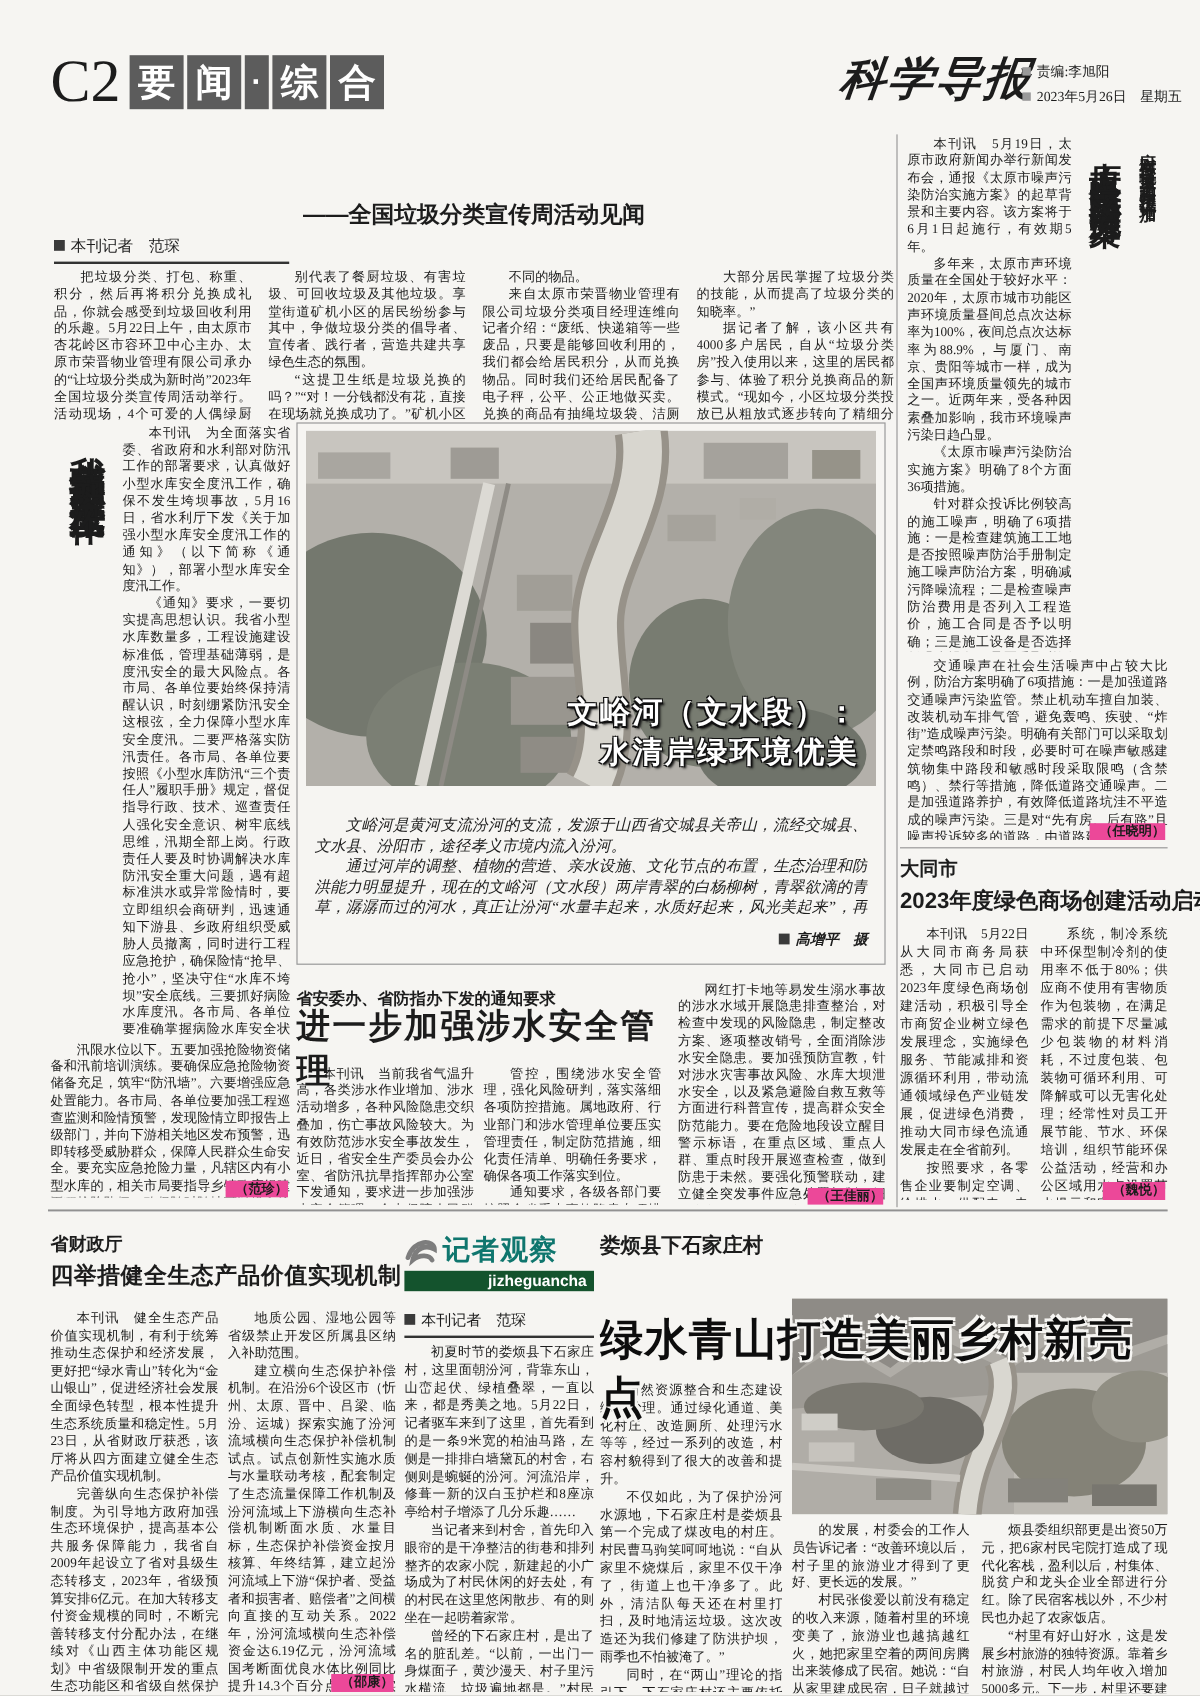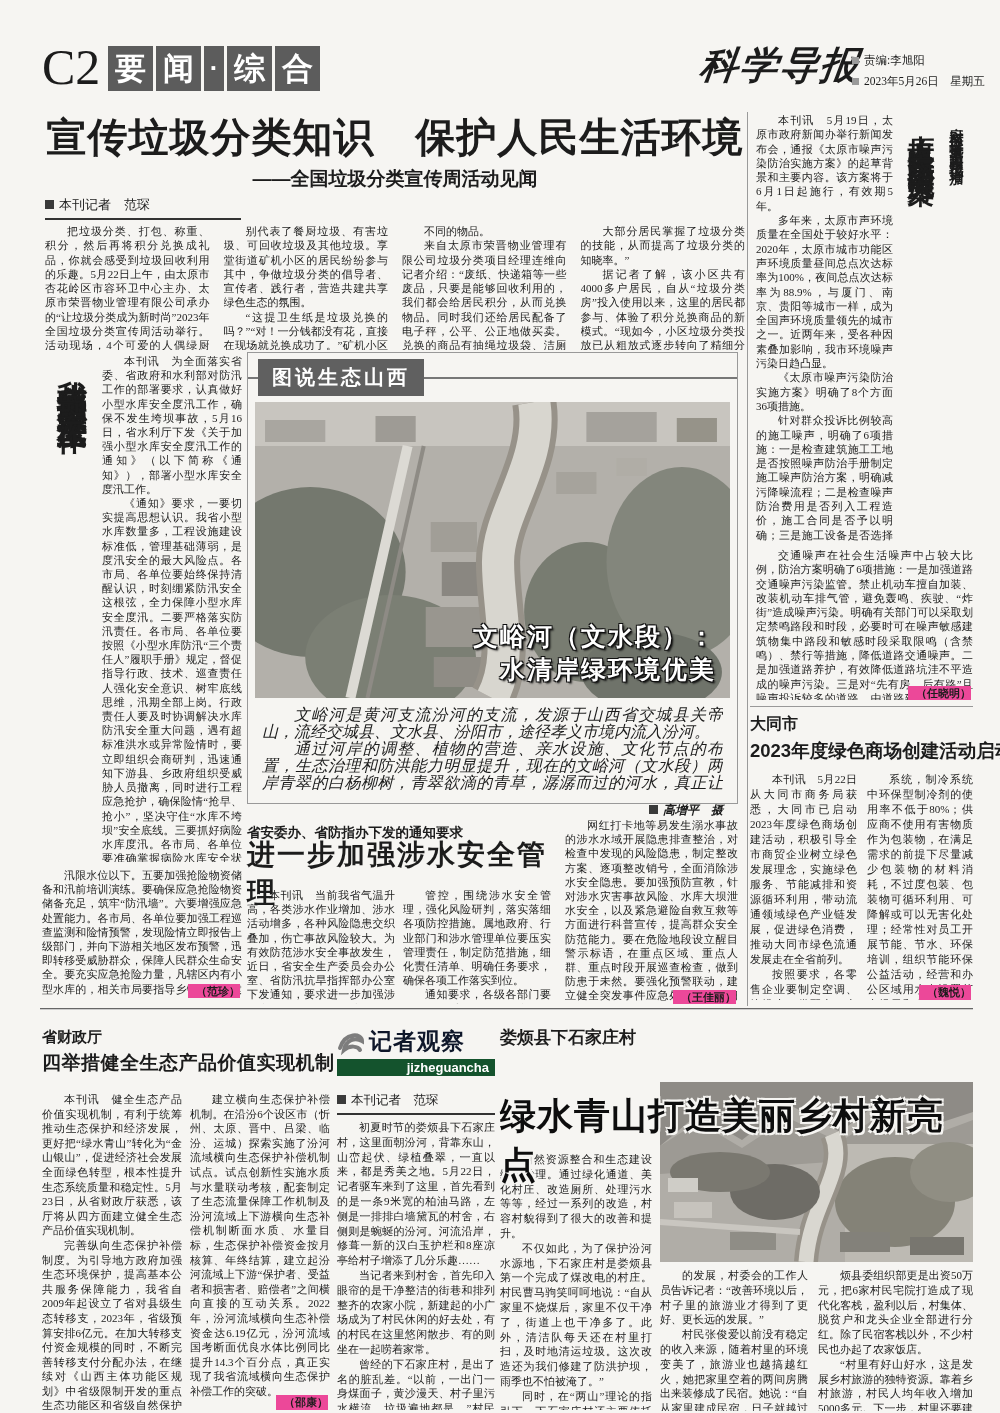--- a/index.html
+++ b/index.html
@@ -41,21 +41,21 @@
   .pl-line{height:2px;background:#777;}
   .pl-line.s{width:10px;}
   .pl-line.l{flex:1;}
   .plabel{background:#606060;color:#fff;font:700 20px "Liberation Sans",sans-serif;
           padding:5px 14px;letter-spacing:3px;}
   .photo1{position:relative;margin:6px 7px 0;height:296px;}
   .photo1 svg,.photo2 svg{display:block;width:100%;height:100%;}
   .overlay{position:absolute;right:14px;bottom:12px;text-align:right;color:#fff;line-height:1.5;
            font:700 25px "Liberation Sans",sans-serif;letter-spacing:2px;
            text-shadow:-1px -1px 0 #111,1px -1px 0 #111,-1px 1px 0 #111,1px 1px 0 #111,2px 2px 2px #111;}
-  .pcaption{margin:8px 14px 0;font-style:italic;font-size:16px;line-height:17px;
+  .pcaption{margin:24px 14px 0;font-style:italic;font-size:13px;line-height:17px;
             text-align:justify;height:84px;overflow:hidden;font-family:Liberation Serif, serif;}
   .pcaption p{margin:0;text-indent:2em;}
   .pcredit{text-align:right;margin:12px 14px;font-style:italic;font-size:12px;font-weight:700;}
   
   .ws-kicker{left:247px;top:824px;font:700 13.5px "Liberation Sans",sans-serif;text-align:right;}
   .ws-headline{left:247px;top:836px;width:312px;font:900 28px "Liberation Sans",sans-serif;letter-spacing:2px;}
   .ws-a{left:247px;top:888px;width:148px;height:116px;font-size:11px;line-height:14.2px;}
   .ws-b{left:403px;top:888px;width:148px;height:116px;font-size:11px;line-height:14.2px;}
   .ws-c{left:565px;top:818px;width:173px;height:186px;font-size:11px;line-height:14.2px;}
   
@@ -75,21 +75,21 @@
   .dt-b{left:867px;top:772px;width:106px;height:228px;font-size:11px;line-height:15px;}
   .hrule-full{left:40px;top:1008px;width:933px;height:0;border-top:1px solid #666;border-bottom:1px solid #ccc;}
   
   .fin-kicker{left:42px;top:1028px;font:700 15px "Liberation Sans",sans-serif;}
   .fin-headline{left:42px;top:1050px;font:900 19px "Liberation Sans",sans-serif;white-space:nowrap;letter-spacing:0.5px;}
   .fin-a{left:42px;top:1092px;width:140px;height:318px;font-size:11px;line-height:14.6px;}
   .fin-b{left:190px;top:1092px;width:140px;height:318px;font-size:11px;line-height:14.6px;}
   
   .obs-logo{left:337px;top:1026px;width:158px;height:56px;}
   .obs-logo-top{display:flex;align-items:flex-end;gap:4px;}
-  .obs-title{font:900 23px "Liberation Sans",sans-serif;color:#0f172a;letter-spacing:1px;}
+  .obs-title{font:900 23px "Liberation Sans",sans-serif;color:#0f766e;letter-spacing:1px;}
   .obs-sub-bar{background:#14532d;color:#fff;font:700 13px "Liberation Sans",sans-serif;
                text-align:right;padding:1px 6px;margin-top:2px;}
   .obs-byline{left:337px;top:1092px;width:158px;font-size:12.5px;border-bottom:2px solid #333;padding-bottom:4px;}
   .obs-c1{left:337px;top:1120px;width:158px;height:290px;font-size:11px;line-height:14.8px;}
   .obs-kicker{left:500px;top:1026px;font:700 17px "Liberation Sans",sans-serif;}
   .obs-headline{left:500px;top:1044px;width:478px;font:900 36px "Liberation Sans",sans-serif;
                 letter-spacing:1px;color:#0d0d0d;z-index:3;
                 text-shadow:-2px -2px 0 #f6f5f2,2px -2px 0 #f6f5f2,-2px 2px 0 #f6f5f2,2px 2px 0 #f6f5f2;margin-top:48px;}
   .photo2{left:660px;top:1082px;width:313px;height:180px;z-index:1;}
   .obs-c2{left:500px;top:1152px;width:152px;height:258px;font-size:11px;line-height:14.8px;}
@@ -108,21 +108,20 @@
     <span class="secbox dot">·</span>
     <span class="secbox">综</span>
     <span class="secbox">合</span>
   </div>
   <div class="abs masthead">科学导报</div>
   <div class="abs hdrinfo">
     <div><span class="sq"></span><span>责编:李旭阳</span></div>
     <div><span class="sq"></span><span>2023年5月26日　星期五</span></div>
   </div>
 
-  <div class="abs lead-headline">宣传垃圾分类知识　保护人民生活环境</div>
   <div class="abs lead-subtitle">——全国垃圾分类宣传周活动见闻</div>
   <div class="abs lead-byline"><span class="sq2"></span><span>本刊记者　范琛</span></div>
   <div class="abs lead-cols">
     <div class="tcol">
         <p>把垃圾分类、打包、称重、积分，然后再将积分兑换成礼品，你就会感受到垃圾回收利用的乐趣。5月22日上午，由太原市杏花岭区市容环卫中心主办、太原市荣晋物业管理有限公司承办的“让垃圾分类成为新时尚”2023年全国垃圾分类宣传周活动举行。活动现场，4个可爱的人偶绿厨厨、红薇薇、蓝可可、灰其其垃圾桶呆萌可爱、识别度高，吸引了大家的目光，它们分</p>
       </div>
     <div class="tcol">
         <p>别代表了餐厨垃圾、有害垃圾、可回收垃圾及其他垃圾。享堂街道矿机小区的居民纷纷参与其中，争做垃圾分类的倡导者、宣传者、践行者，营造共建共享绿色生态的氛围。</p>
         <p>“这提卫生纸是垃圾兑换的吗？”“对！一分钱都没有花，直接在现场就兑换成功了。”矿机小区居民的刘女士笑呵呵地说着。在活动现场，记者看到，一公斤报纸能积1分，三公斤纸板能积3分，五公斤泡沫可以积5分……不同种类的垃圾可以换取</p>
       </div>
@@ -142,25 +141,20 @@
       <p>《通知》要求，一要切实提高思想认识。我省小型水库数量多，工程设施建设标准低，管理基础薄弱，是度汛安全的最大风险点。各市局、各单位要始终保持清醒认识，时刻绷紧防汛安全这根弦，全力保障小型水库安全度汛。二要严格落实防汛责任。各市局、各单位要按照《小型水库防汛“三个责任人”履职手册》规定，督促指导行政、技术、巡查责任人强化安全意识、树牢底线思维，汛期全部上岗。行政责任人要及时协调解决水库防汛安全重大问题，遇有超标准洪水或异常险情时，要立即组织会商研判，迅速通知下游县、乡政府组织受威胁人员撤离，同时进行工程应急抢护，确保险情“抢早、抢小”，坚决守住“水库不垮坝”安全底线。三要抓好病险水库度汛。各市局、各单位要准确掌握病险水库安全状况，已列入“十四五”除险加固规划的32座病险小型水库汛前未完成除险加固的、每年安全鉴定认定存在病险的小型水库汛前未消除安全隐患的、检查发现有较大安全隐患汛前未整改消除的、大坝下游2公里内有村庄和居住人口的，以上情况汛期一律空库运行。四要强化水库安全管理。各市局、各单位要抓紧汛前有利时机，组织开展安全隐患排查，落实整改措施，压实整改责任，确保整改效果。入汛后严格执行汛期控制运用计划，一旦出现拦洪蓄水超汛限水位，须尽快将库水位降至</p>
     </div>
   <div class="col res-wide">
     <div>
         <p>汛限水位以下。五要加强抢险物资储备和汛前培训演练。要确保应急抢险物资储备充足，筑牢“防汛墙”。六要增强应急处置能力。各市局、各单位要加强工程巡查监测和险情预警，发现险情立即报告上级部门，并向下游相关地区发布预警，迅即转移受威胁群众，保障人民群众生命安全。要充实应急抢险力量，凡辖区内有小型水库的，相关市局要指导乡镇政府组建工程抢险队伍，确保随时随地可以投入抢险。</p>
       </div>
     <div class="sign">（范珍）</div>
   </div>
 
   <div class="abs photobox">
-    <div class="plabel-row">
-      <span class="pl-line s"></span>
-      <div class="plabel">图说生态山西</div>
-      <span class="pl-line l"></span>
-    </div>
     <div class="photo1">
       <svg viewBox="0 0 473 296" preserveAspectRatio="none">
         <rect width="473" height="296" fill="#b3b0aa"></rect>
         <rect width="473" height="44" fill="#c8c5bf"></rect>
         <rect x="10" y="18" width="60" height="22" fill="#a9a6a0"></rect>
         <rect x="120" y="14" width="40" height="26" fill="#9e9b95"></rect>
         <rect x="330" y="10" width="70" height="30" fill="#a5a29c"></rect>
         <rect x="420" y="16" width="40" height="24" fill="#969389"></rect>
         <ellipse cx="55" cy="170" rx="95" ry="85" fill="#74786e"></ellipse>
         <ellipse cx="135" cy="255" rx="85" ry="62" fill="#7b7f74"></ellipse>
@@ -241,20 +235,21 @@
   <div class="abs hrule-full"></div>
 
   <div class="abs fin-kicker">省财政厅</div>
   <div class="abs fin-headline">四举措健全生态产品价值实现机制</div>
   <div class="col fin-a">
       <p>本刊讯　健全生态产品价值实现机制，有利于统筹推动生态保护和经济发展，更好把“绿水青山”转化为“金山银山”，促进经济社会发展全面绿色转型，根本性提升生态系统质量和稳定性。5月23日，从省财政厅获悉，该厅将从四方面建立健全生态产品价值实现机制。</p>
       <p>完善纵向生态保护补偿制度。为引导地方政府加强生态环境保护，提高基本公共服务保障能力，我省自2009年起设立了省对县级生态转移支，2023年，省级预算安排6亿元。在加大转移支付资金规模的同时，不断完善转移支付分配办法，在继续对《山西主体功能区规划》中省级限制开发的重点生态功能区和省级自然保护区、省级森林公园所属县区给予补助的基础上，2023年又将省级风景名胜区、</p>
     </div>
   <div class="col fin-b">
     <div>
+        <p>地质公园、湿地公园等省级禁止开发区所属县区纳入补助范围。</p>
         <p>建立横向生态保护补偿机制。在沿汾6个设区市（忻州、太原、晋中、吕梁、临汾、运城）探索实施了汾河流域横向生态保护补偿机制试点。试点创新性实施水质与水量联动考核，配套制定了生态流量保障工作机制及汾河流域上下游横向生态补偿机制断面水质、水量目标，生态保护补偿资金按月核算、年终结算，建立起汾河流域上下游“保护者、受益者和损害者、赔偿者”之间横向直接的互动关系。2022年，汾河流域横向生态补偿资金达6.19亿元，汾河流域国考断面优良水体比例同比提升14.3个百分点，真正实现了我省流域横向生态保护补偿工作的突破。</p>
       </div>
     <div class="sign">（邵康）</div>
   </div>
 
   <div class="abs obs-logo">
     <div class="obs-logo-top">
       <svg width="28" height="28" viewBox="0 0 28 28">
         <path d="M3,19 C8,3 25,4 25,12 C18,8 9,11 7,21 C13,16 21,17 23,21" stroke="#7d7d7d" fill="none" stroke-width="4" stroke-linecap="round"></path>
       </svg>

